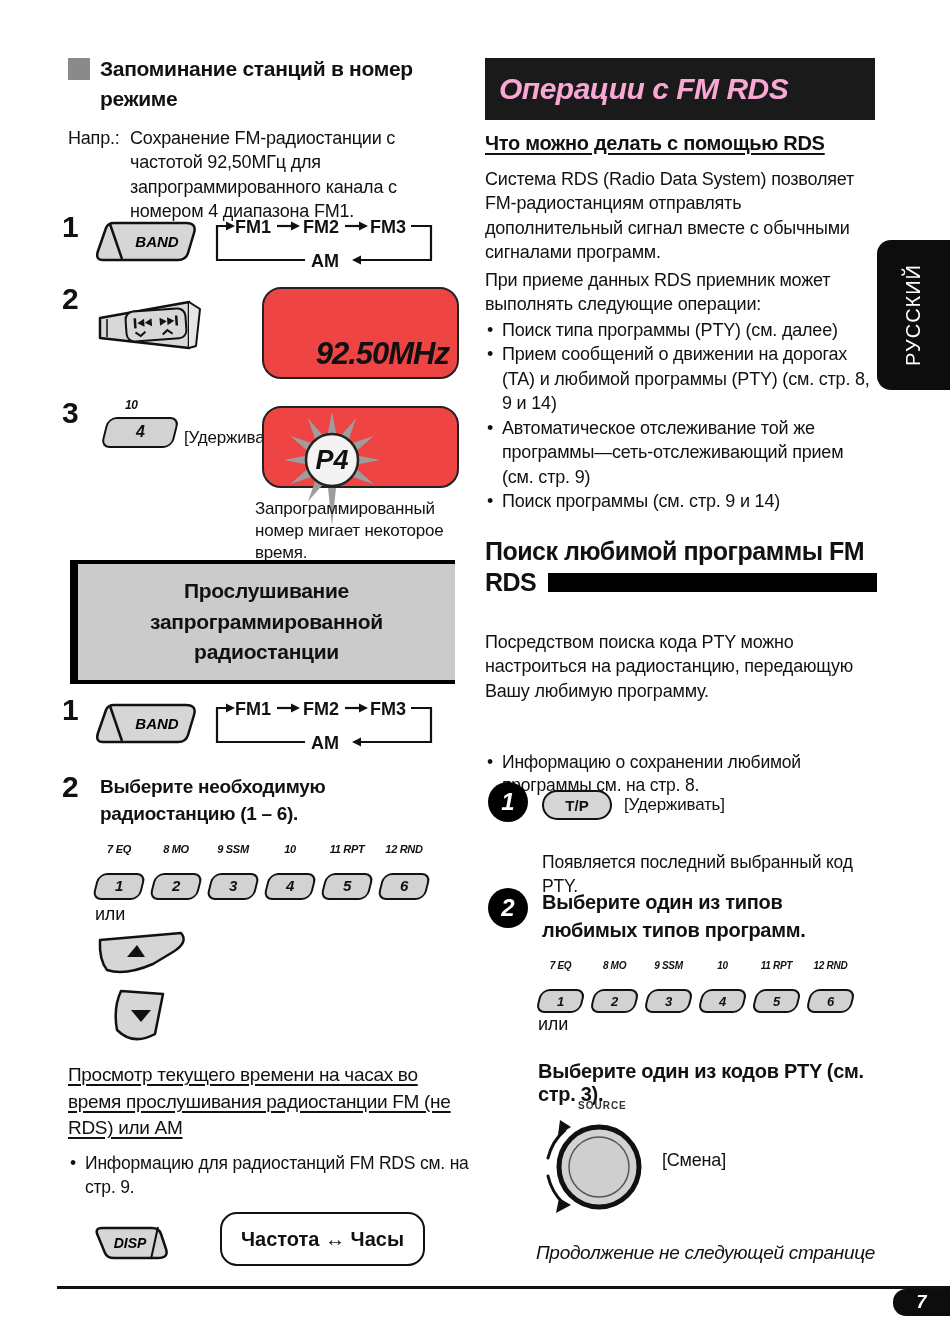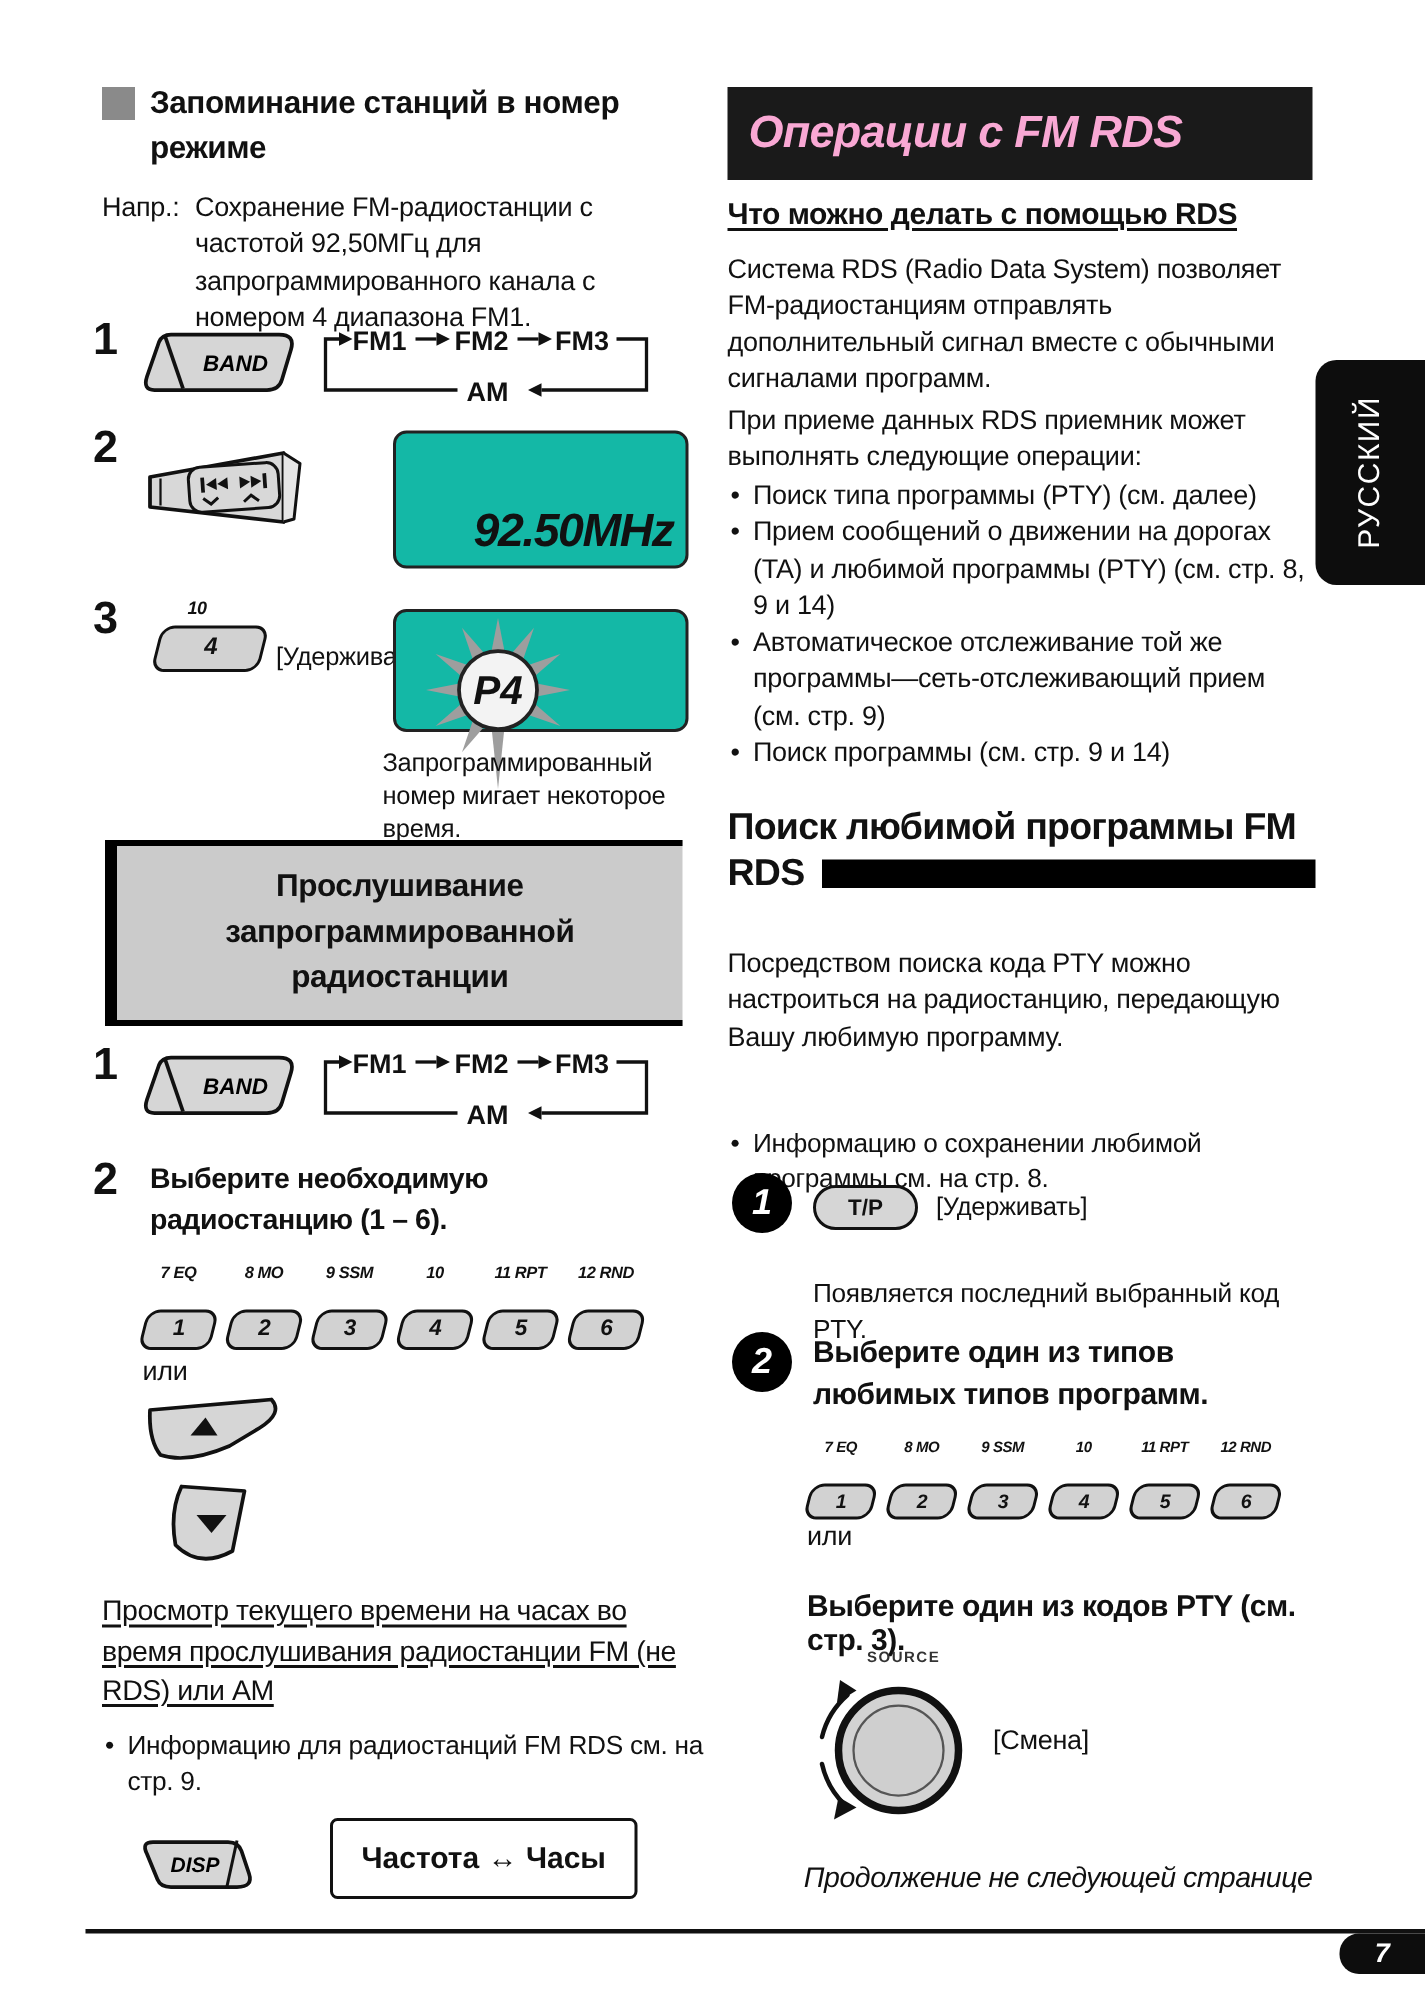--- a/index.html
+++ b/index.html
@@ -7,36 +7,36 @@
        font-family:"Liberation Sans",sans-serif;overflow:hidden}
   .abs{position:absolute}
   .i{font-style:italic}
   .dimtxt{fill:#8f8f8f}
   .cyc{font-size:18px;font-weight:bold;fill:#111}
   .underl{text-decoration:underline;text-underline-offset:3px;text-decoration-thickness:2px}
   .body-txt{font-size:18px;line-height:1.36;letter-spacing:-0.2px}
   .li{position:relative;padding-left:17px}
   .li::before{content:"•";position:absolute;left:2px;top:0}
   .stepnum{font-size:30px;font-weight:bold;line-height:1}
-  .gray-display{background:#14b8a6;border:2.5px solid #222;border-radius:9px}
+  .gray-display{background:#ef4444;border:2.5px solid #222;border-radius:19px}
   .preset-btn{display:inline-block;background:#d2d2d2;border:2.5px solid #111;border-radius:9px;
       transform:skewX(-14deg);text-align:center;box-sizing:border-box}
   .preset-btn span{display:inline-block;transform:skewX(14deg);font-weight:bold;font-style:italic}
   .preset-lbl{font-size:11px;font-weight:bold;font-style:italic;text-align:center;letter-spacing:-0.3px}
   .btncol{display:flex;flex-direction:column;align-items:center;gap:18px}
   .row6{display:flex;gap:9px}
   .badge{width:40px;height:40px;border-radius:50%;background:#000;color:#fff;text-align:center;
       line-height:40px;font-size:24px;font-weight:bold;font-style:italic}
   .banner{background:#1a1a1a;color:#f9a8d4;font-weight:bold;font-style:italic;
       font-size:30px;line-height:62px;padding-left:14px;letter-spacing:-0.5px}
   .h2{font-size:20px;font-weight:bold;letter-spacing:-0.3px}
   .h1{font-size:25px;font-weight:bold;line-height:1.25;letter-spacing:-0.5px}
   .tp-btn{width:70px;height:30px;background:#d6d6d6;border:2.5px solid #111;border-radius:15px;
       text-align:center;line-height:27px;font-weight:bold;font-size:15px;box-sizing:border-box}
-  .rounded-box{border:2.5px solid #111;border-radius:5px;text-align:center;
+  .rounded-box{border:2.5px solid #111;border-radius:17px;text-align:center;
       font-weight:bold;font-size:20px;background:#fff;box-sizing:border-box}
   .langtab{background:#0d0d0d;border-radius:14px 0 0 14px;display:flex;align-items:center;justify-content:center}
   .langtab span{writing-mode:vertical-rl;transform:rotate(180deg);color:#fff;font-size:20px;letter-spacing:1px}
   .pagebadge{background:#0d0d0d;border-radius:13px 0 0 13px;color:#fff;text-align:center;
       line-height:27px;font-size:18px;font-style:italic;font-weight:bold}
   svg{display:block}
 </style>
 </head>
 <body>
 

